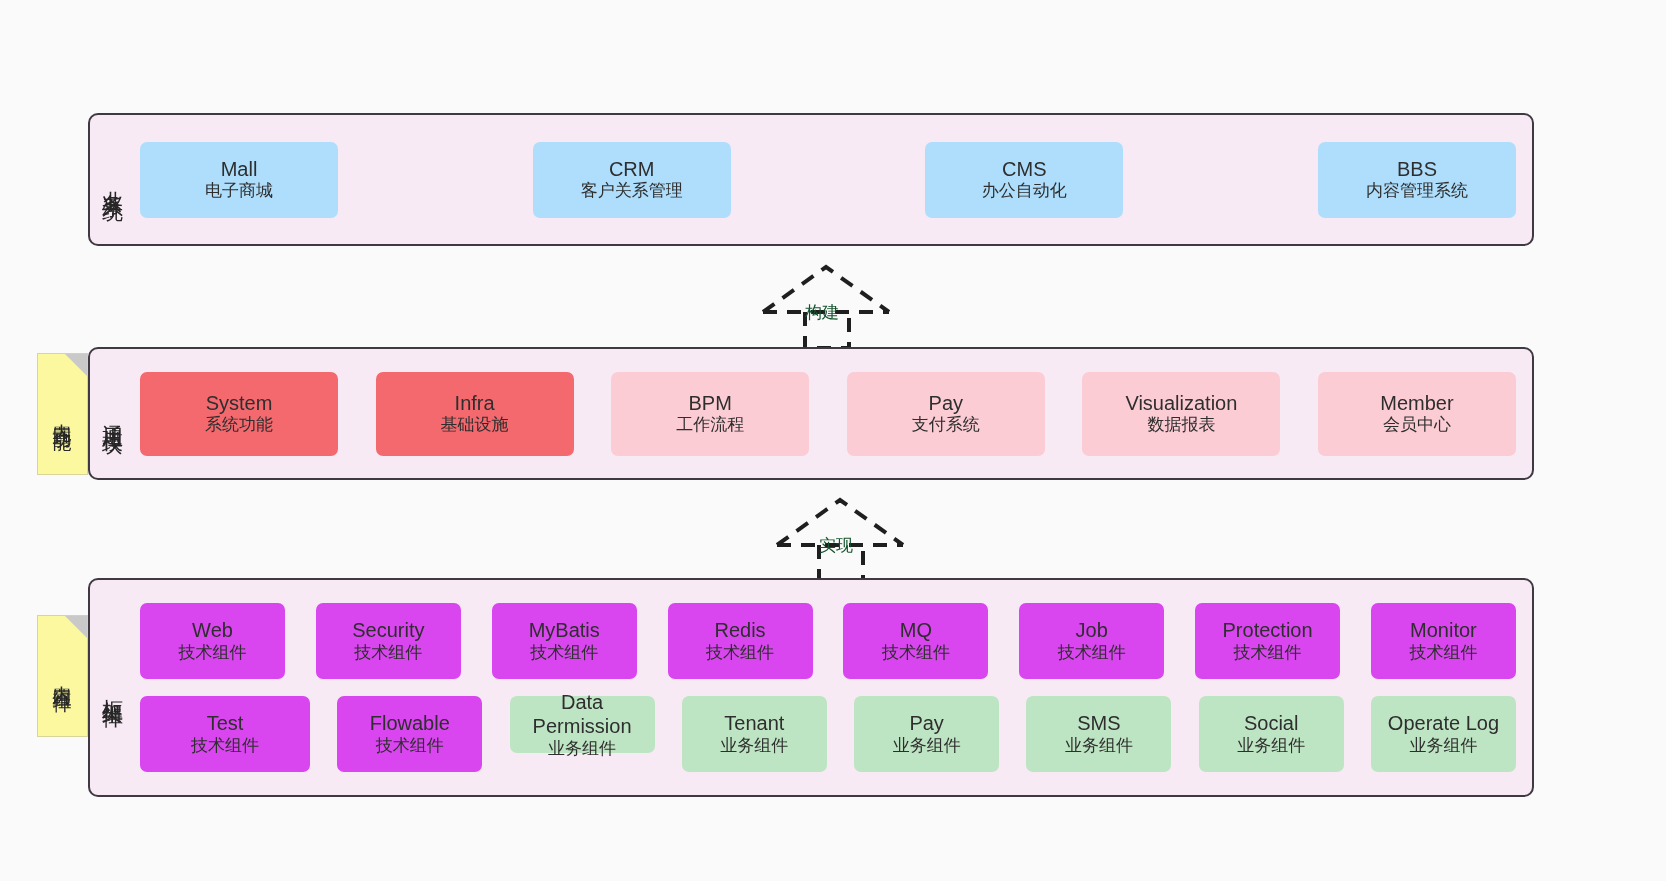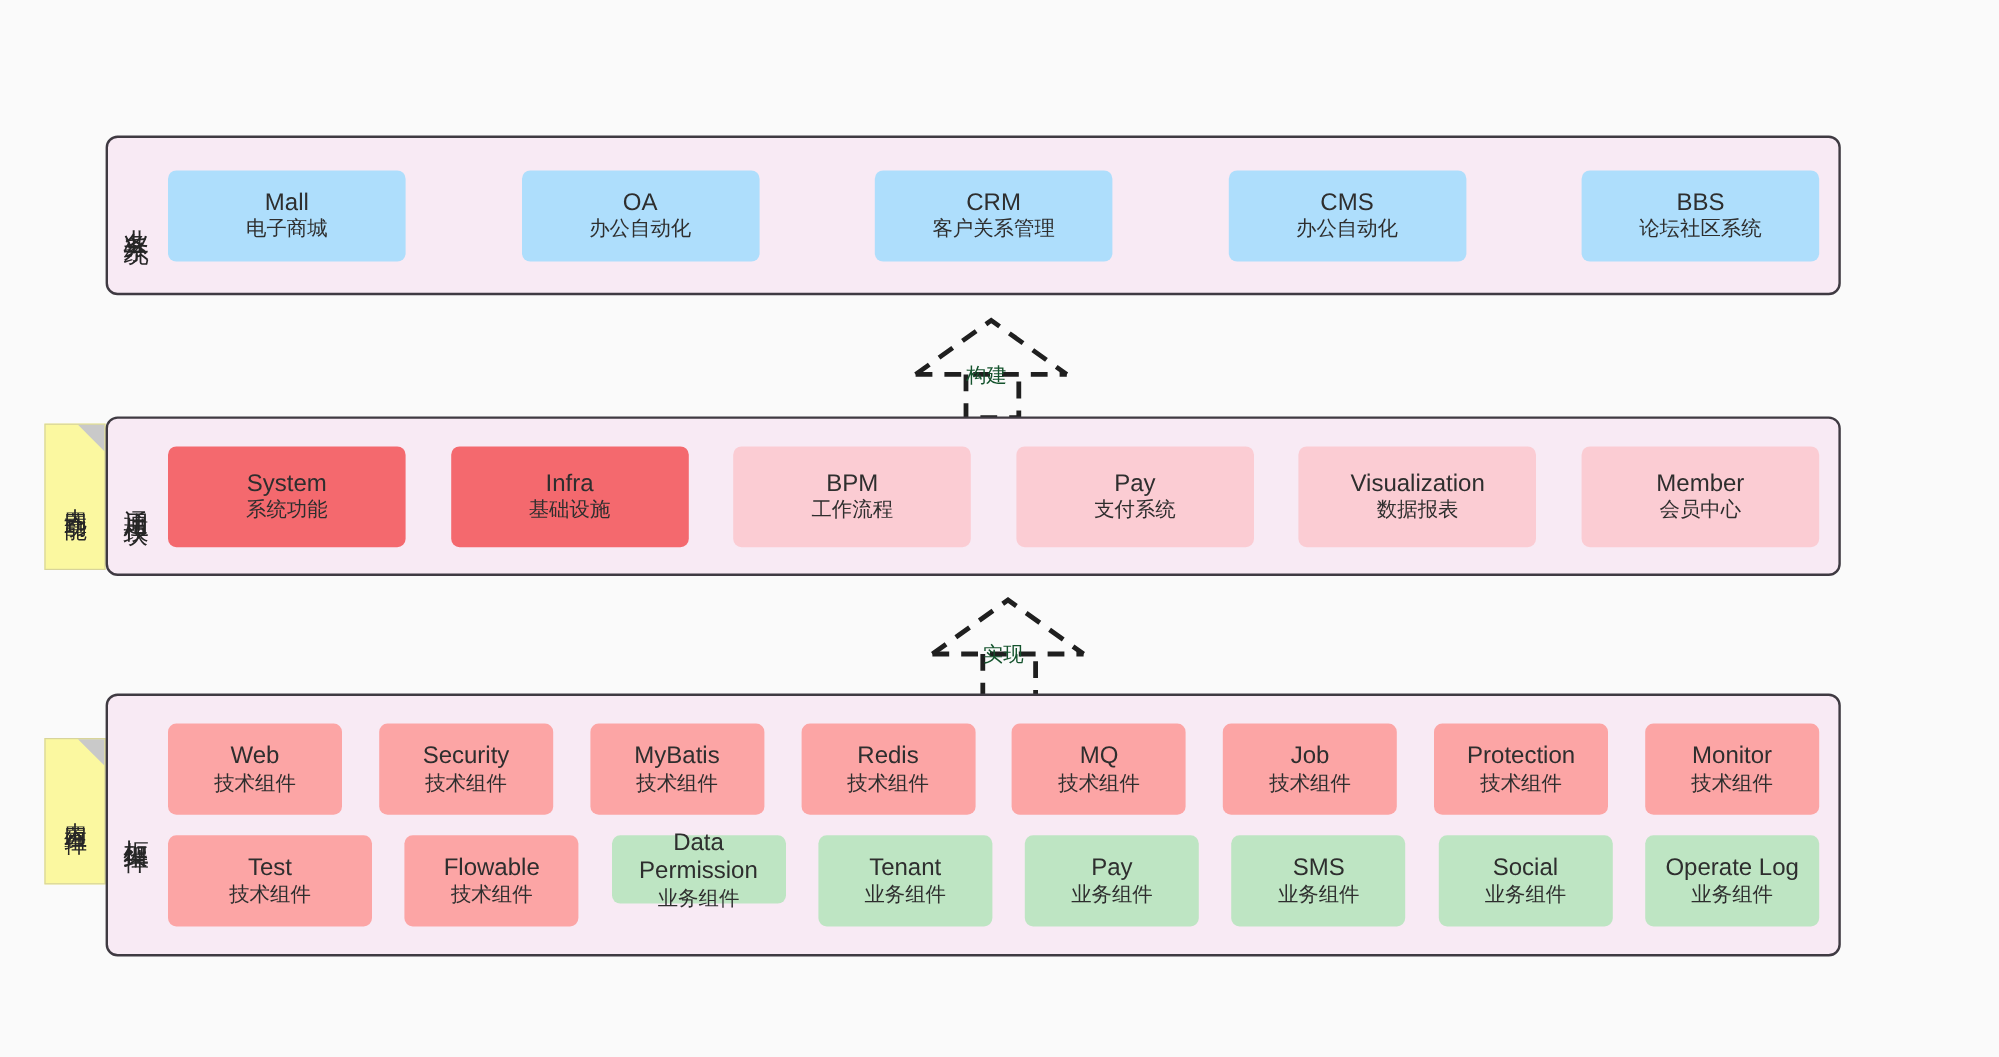--- a/index.html
+++ b/index.html
@@ -67,21 +67,21 @@
     color: #2e2e2e;
     line-height: 1.22;
     padding: 4px 6px;
   }
   .card .en { font-size: 20px; }
   .card .cn { font-size: 17px; }
 
   .c-blue  { background: #aedefc; }
   .c-red   { background: #f4696e; }
   .c-pink  { background: #fbccd3; }
-  .c-green { background: #fca5a5; }
+  .c-green { background: #d946ef; }
   .c-lgreen{ background: #bee5c3; }
 
   
   .note {
     position: absolute;
     background: #fbf8a0;
     border: 1px solid #d8d49a;
     display: flex;
     align-items: center;
     justify-content: center;
@@ -119,34 +119,30 @@
 
   <div class="band" id="band-business" style="left:88px; top:113px; width:1446px; height:133px;">
     <div class="band-title">业务系统</div>
     <div class="band-body">
       <div class="row" id="row-business">
           <div class="card c-blue" style="width: 198px; height: 76px;">
             <div class="en">Mall</div>
             <div class="cn">电子商城</div>
           </div>
           <div class="card c-blue" style="width: 198px; height: 76px;">
-            <div class="en">OA</div>
-            <div class="cn">办公自动化</div>
-          </div>
-          <div class="card c-blue" style="width: 198px; height: 76px;">
             <div class="en">CRM</div>
             <div class="cn">客户关系管理</div>
           </div>
           <div class="card c-blue" style="width: 198px; height: 76px;">
             <div class="en">CMS</div>
             <div class="cn">办公自动化</div>
           </div>
           <div class="card c-blue" style="width: 198px; height: 76px;">
             <div class="en">BBS</div>
-            <div class="cn">论坛社区系统</div>
+            <div class="cn">内容管理系统</div>
           </div>
         </div>
     </div>
   </div>
 
   <div class="arrow" style="left:755px; top:258px; width:150px; height:92px;">
     <svg width="150" height="92" viewBox="0 0 150 92">
       <polyline points="8,54 71,9 134,54" fill="none" stroke="#1f1f1f" stroke-width="4" stroke-dasharray="14,10" stroke-linecap="butt"></polyline>
       <polyline points="8,54 134,54" fill="none" stroke="#1f1f1f" stroke-width="4" stroke-dasharray="14,10" stroke-linecap="butt"></polyline>
       <polyline points="50,54 50,90 94,90 94,54" fill="none" stroke="#1f1f1f" stroke-width="4" stroke-dasharray="14,10" stroke-linecap="butt"></polyline>

